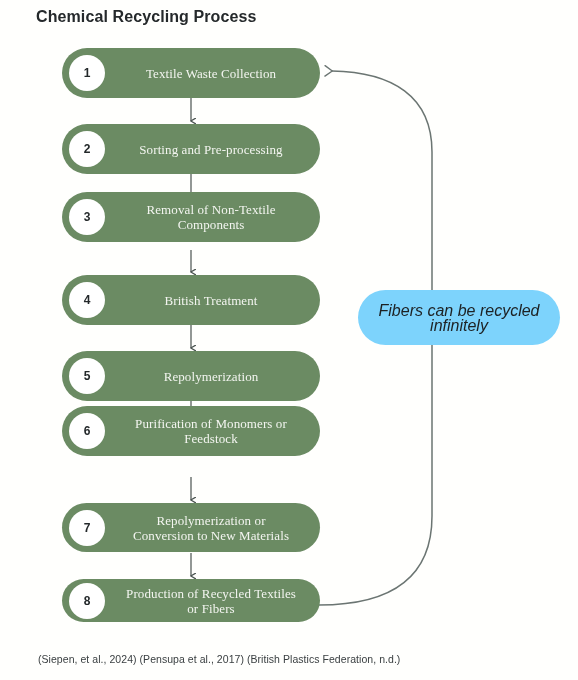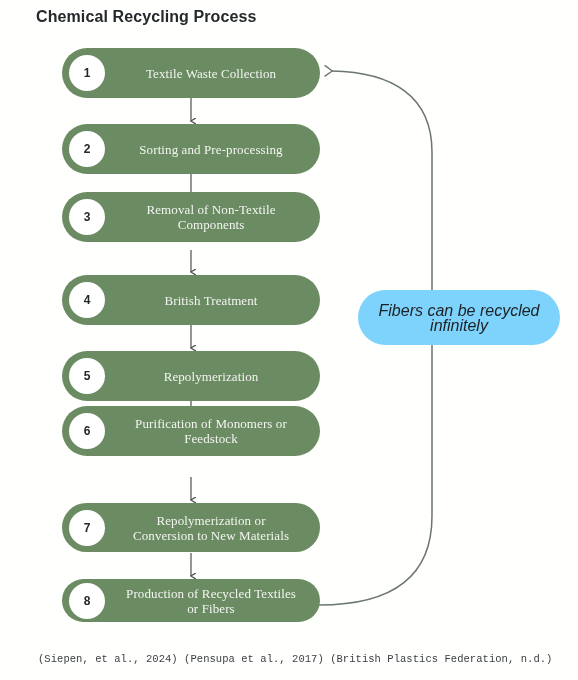--- a/index.html
+++ b/index.html
@@ -107,21 +107,20 @@
     padding: 0 16px;
   }
 
   #citation {
     position: absolute;
     left: 38px;
     top: 653px;
     font-size: 10.5px;
     color: #3b4042;
     letter-spacing: 0.05px;
-    font-family: Liberation Mono, monospace;
   }
 </style>
 </head>
 <body>
 
 <div id="diagram-title">Chemical Recycling Process</div>
 
 <svg id="flow-layer" viewBox="0 0 578 680" width="578" height="680" xmlns="http://www.w3.org/2000/svg">
   <defs>
     <marker id="arrowhead-down" markerWidth="7" markerHeight="7" refX="3.2" refY="5.4" orient="auto" markerUnits="userSpaceOnUse">

